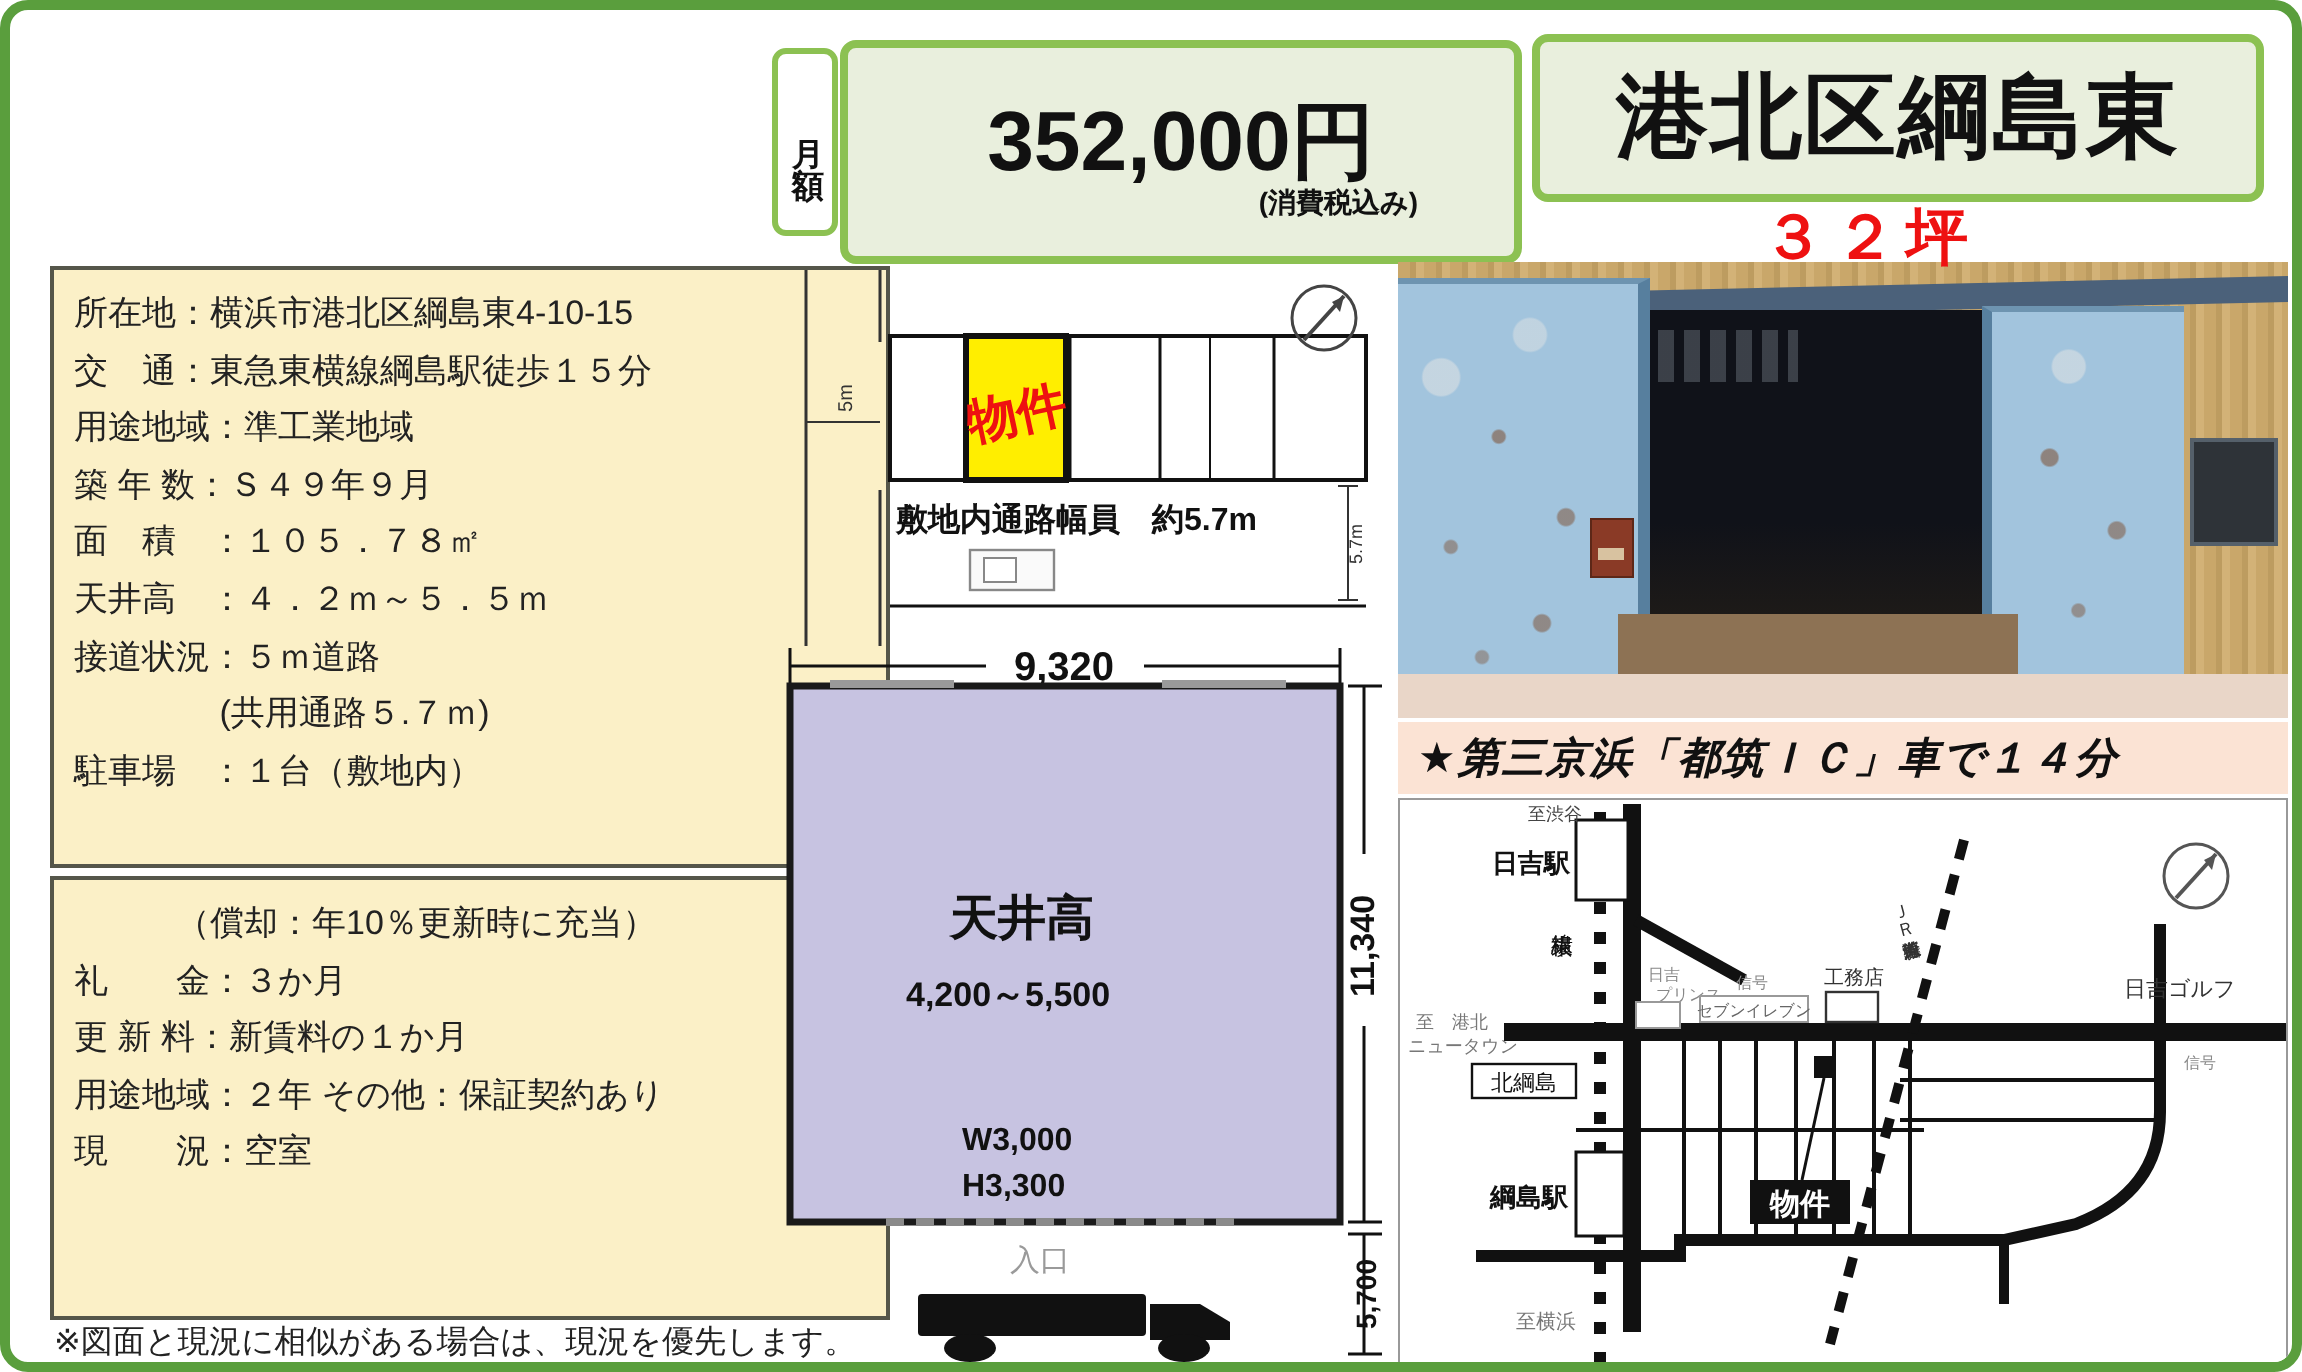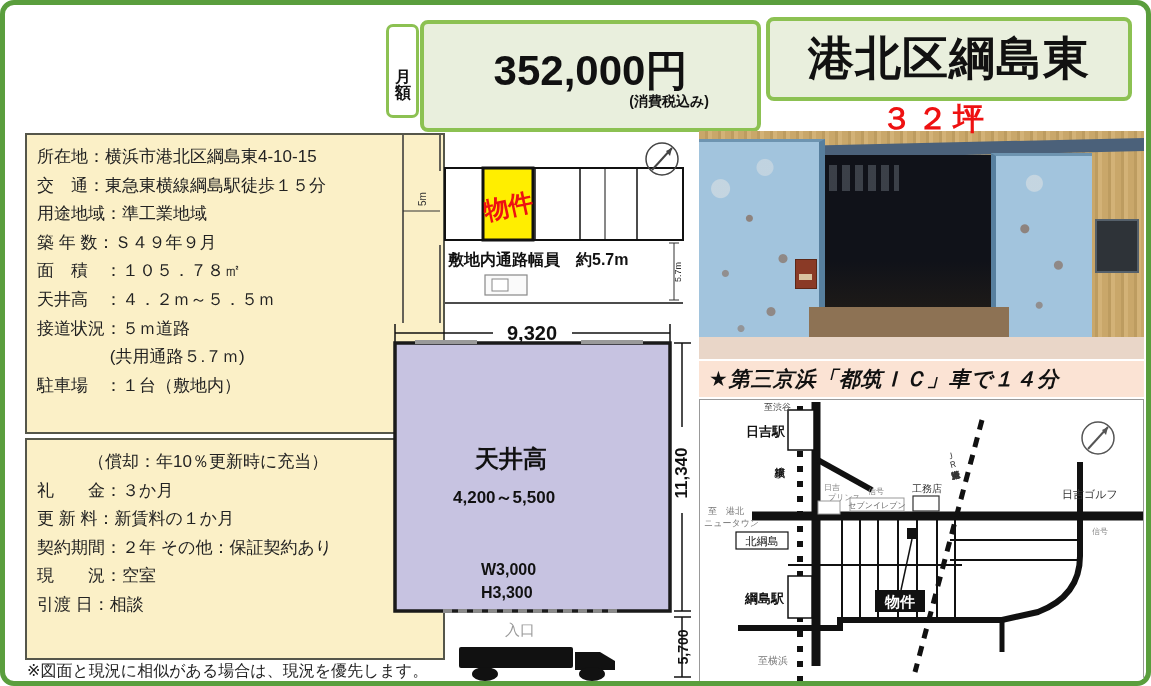--- a/index.html
+++ b/index.html
@@ -84,23 +84,22 @@
     <div class="ln">面　積　：１０５．７８㎡</div>
     <div class="ln">天井高　：４．２ｍ～５．５ｍ</div>
     <div class="ln">接道状況：５ｍ道路</div>
     <div class="ln">　　　　 (共用通路５.７ｍ)</div>
     <div class="ln">駐車場　：１台（敷地内）</div>
   </div>
   <div class="info info2">
     <div class="ln">　　　（償却：年10％更新時に充当）</div>
     <div class="ln">礼　　金：３か月</div>
     <div class="ln">更 新 料：新賃料の１か月</div>
-    <div class="ln">契約期間：２年 その他：保証契約あり</div>
+    <div class="ln">用途地域：２年 その他：保証契約あり</div>
     <div class="ln">現　　況：空室</div>
-    <div class="ln">引渡 日：相談</div>
   </div>
   <div class="disclaimer">※図面と現況に相似がある場合は、現況を優先します。</div>
 
   <svg class="site-svg" width="306" height="188" viewBox="0 0 306 188">
     <line x1="13" y1="0" x2="13" y2="188" stroke="#333" stroke-width="1.5"></line>
     <line x1="50" y1="0" x2="50" y2="36" stroke="#333" stroke-width="1.5"></line>
     <line x1="50" y1="110" x2="50" y2="188" stroke="#333" stroke-width="1.5"></line>
     <line x1="13" y1="76" x2="50" y2="76" stroke="#333" stroke-width="1"></line>
     <text x="36" y="64" font-size="10" fill="#333" transform="rotate(-90 36 64)" text-anchor="middle">5m</text>
 

